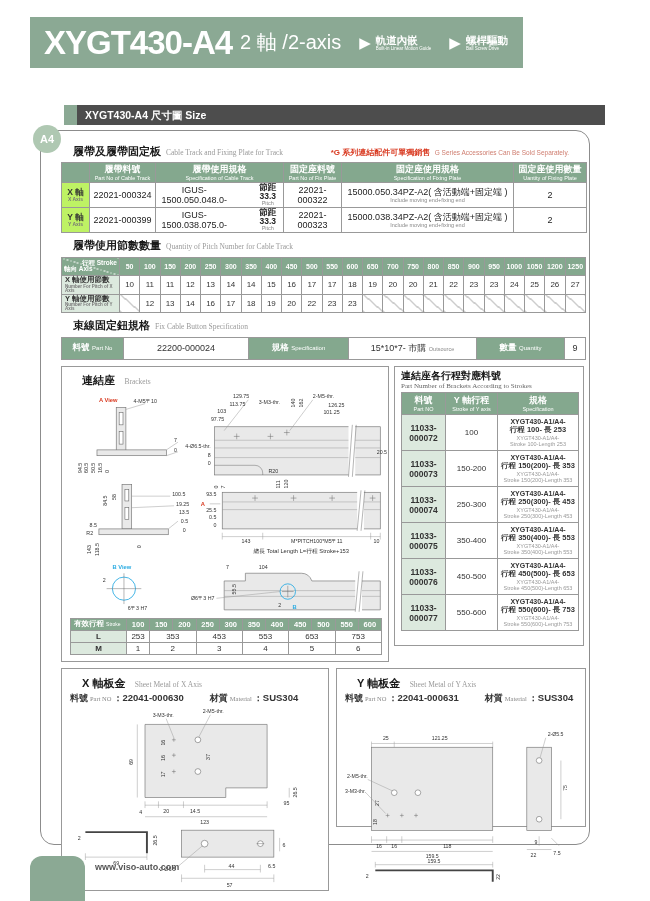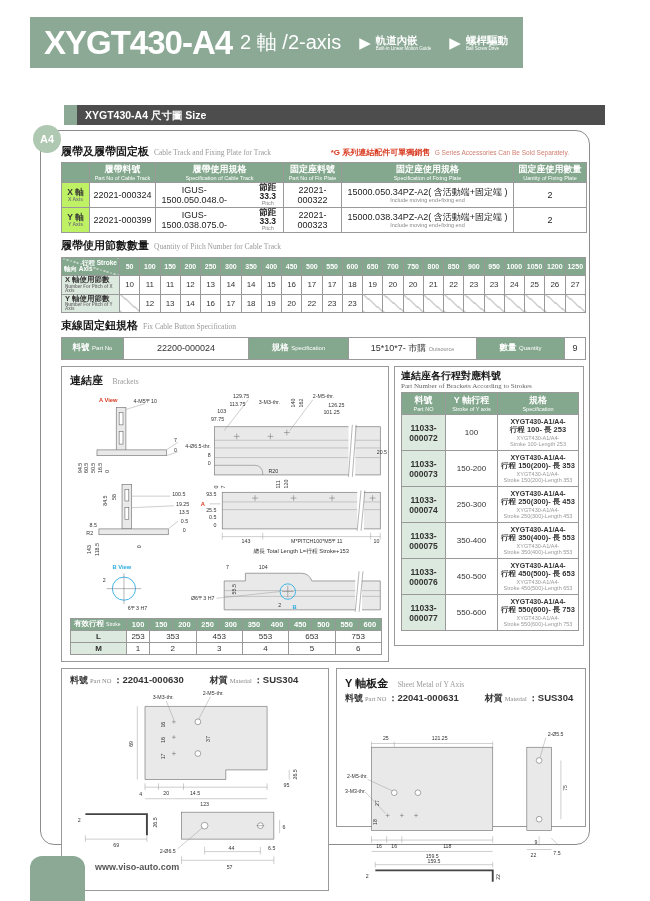--- a/index.html
+++ b/index.html
@@ -24,21 +24,21 @@
                    line-height:20px; padding-left:8px; }
 
   
   .content-box { position:absolute; left:40px; top:130px; width:550px; height:715px;
                  border:1px solid #8c8c8c; border-radius:14px; background:#fff; padding:8px 20px 0 20px; }
   .a4-badge { position:absolute; left:-8px; top:-6px; width:28px; height:28px; border-radius:50%;
               background:#AFC8B2; color:#fff; font-size:11px; font-weight:bold;
               display:flex; align-items:center; justify-content:center; }
 
   .sec-title { display:flex; align-items:baseline; margin-top:2px; }
-  .t-cjk { font-size:11px; font-weight:bold; color:#1a1a1a; }
+  .t-cjk { font-size:11px; font-weight:bold; color:#1a1a1a;margin-left:12px; }
   .t-en { font-size:7.5px; color:#999; margin-left:5px; font-family:"Liberation Serif", serif; }
   .note { margin-left:auto; }
   .note-cjk { color:#D93A21; font-size:8px; font-weight:bold; }
   .note-en { color:#CF7D6F; font-size:6.5px; }
 
   table { border-collapse:collapse; table-layout:fixed; }
   .tbl { width:525px; border:1.4px solid #555; }
   .tbl th, .tbl td { border:1px solid #999; text-align:center; vertical-align:middle; }
 
   
@@ -649,20 +649,24 @@
                 </td>
             </tr>
           </tbody>
         </table>
       </div>
     </div>
 
     <div class="boxes">
 
       <div class="box sheetx-box">
+        <div>
+          <span class="t-cjk">X 軸板金</span>
+          <span class="t-en">Sheet Metal of X Axis</span>
+        </div>
         <div class="partline">
           <span class="pl-cjk">料號</span>
             <span class="pl-en">Part NO</span>
             <span class="pl-cjk">：</span>
             <span class="pl-val">22041-000630</span>
           <span class="pl-gap"></span>
           <span class="pl-cjk">材質</span>
             <span class="pl-en">Material</span>
             <span class="pl-cjk">：</span>
             <span class="pl-val">SUS304</span>

